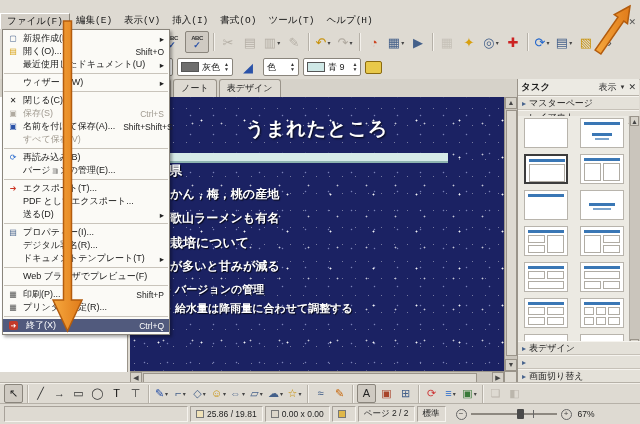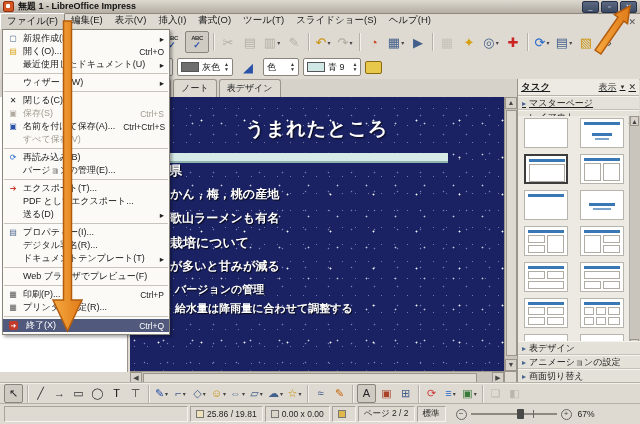--- a/index.html
+++ b/index.html
@@ -12,21 +12,21 @@
   #appicon{width:9px;height:9px;background:#d65623;border:1px solid #8e2f0e;border-radius:2px;margin-right:4px;
     position:relative;}
   #appicon::after{content:"";position:absolute;left:2px;top:2px;width:4px;height:4px;background:#fff;border-radius:1px;}
   #titletext{font-size:9px;font-weight:bold;color:#111;}
   #winbtns{margin-left:auto;display:flex;gap:2px;}
   .wbtn{width:15px;height:10px;background:linear-gradient(#5b6880,#3c4a63);border:1px solid #24304a;border-radius:2px;
     color:#e8ecf4;font-size:7px;line-height:9px;text-align:center;}
   
   #menubar{position:absolute;left:0;top:14px;width:640px;height:15px;background:#dedad2;
     border-bottom:1px solid #c2bdb4;display:flex;align-items:center;font-size:9.5px;}
-  .mbitem{padding:1px 6px;white-space:nowrap;}
+  .mbitem{padding:1px 6px;white-space:nowrap;font-family:Liberation Mono, monospace;}
   .mbitem.active{border:1px solid;border-color:#fff #8a857c #8a857c #fff;background:#d4cfc7;}
   #docclose{margin-left:auto;margin-right:4px;color:#555;font-size:9px;}
   
   #toolbar1{position:absolute;left:0;top:29px;width:640px;height:26px;background:#dedad2;
     border-bottom:1px solid #c2bdb4;}
   #tb1row{position:absolute;left:160px;top:1px;display:flex;align-items:center;height:24px;}
   #toolbar2{position:absolute;left:0;top:55px;width:640px;height:24px;background:#dedad2;
     border-bottom:1px solid #c2bdb4;}
   #tb2row{position:absolute;left:160px;top:2px;display:flex;align-items:center;height:20px;gap:4px;}
   .tbtn{position:relative;display:inline-flex;align-items:center;justify-content:center;
@@ -79,21 +79,21 @@
     font-size:7px;line-height:10px;text-align:center;color:#444;}
   #vscroll{position:absolute;left:504px;top:97px;width:13px;height:274px;background:#cac5bc;
     border-left:1px solid #9a948a;box-sizing:border-box;}
   #vthumb{position:absolute;left:1px;top:13px;width:11px;height:246px;background:#dedad2;border:1px solid #9a948a;box-sizing:border-box;}
   #hscroll{position:absolute;left:130px;top:371px;width:374px;height:12px;background:#cac5bc;
     border-top:1px solid #9a948a;box-sizing:border-box;}
   #hthumb{position:absolute;left:13px;top:1px;width:334px;height:10px;background:#dedad2;border:1px solid #9a948a;box-sizing:border-box;}
   #corner{position:absolute;left:504px;top:371px;width:13px;height:12px;background:#dedad2;border:1px solid #9a948a;box-sizing:border-box;}
   
   #taskpane{position:absolute;left:517px;top:79px;width:122px;height:304px;background:#eceae3;
-    border-left:1px solid #9a948a;box-sizing:border-box;text-decoration:underline;}
+    border-left:1px solid #9a948a;box-sizing:border-box;}
   #taskhdr{height:14px;display:flex;align-items:center;padding:1px 3px;font-size:9.5px;border-bottom:1px solid #b8b3aa;}
   #taskhdr b{font-weight:bold;}
   #taskhdr .right{margin-left:auto;display:flex;align-items:center;gap:3px;font-size:9px;color:#333;}
   .secthdr{height:12px;display:flex;align-items:center;gap:3px;font-size:9px;padding:0 4px;
     background:#e4e1d9;border-bottom:1px solid #c6c1b8;border-top:1px solid #f6f4ef;}
   .secthdr .tri{color:#46628c;font-size:8px;}
   #layoutgrid{position:absolute;left:0;top:37px;width:110px;height:233px;overflow:hidden;background:#eceae3;}
   .thumb{position:absolute;width:44px;height:30px;background:#fff;border:1px solid #b8b4ac;box-sizing:border-box;}
   .thumb.sel{border:2px solid #3c3c3c;}
   .thumb .bar{position:absolute;background:#3a77b5;}
@@ -130,39 +130,29 @@
   .mrow.hl .mright{color:#fff;}
   .msep{height:1px;background:#c9c4bb;margin:2px 1px;}
   
   #arrows{position:absolute;left:0;top:0;width:640px;height:424px;z-index:60;pointer-events:none;}
 </style>
 </head>
 <body>
 
 <div id="app">
 
-  <div id="titlebar">
-    <span id="appicon"></span>
-    <span id="titletext">無題 1 - LibreOffice Impress</span>
-    <span id="winbtns">
-      <span class="wbtn">_</span>
-      <span class="wbtn">▫</span>
-      <span class="wbtn">✕</span>
-    </span>
-  </div>
 
   <div id="menubar">
     <span id="mbitems" style="display:flex;">
         <span class="mbitem active">ファイル(F)</span>
         <span class="mbitem">編集(E)</span>
         <span class="mbitem">表示(V)</span>
         <span class="mbitem">挿入(I)</span>
         <span class="mbitem">書式(O)</span>
         <span class="mbitem">ツール(T)</span>
-        <span class="mbitem">スライドショー(S)</span>
         <span class="mbitem">ヘルプ(H)</span>
       </span>
     <span id="docclose">✕</span>
   </div>
 
   <div id="toolbar1">
       <div id="tb1row">
         <span class="tbtn stack">
           <span class="st1">ABC</span>
           <span class="st2" style="color: rgb(42, 82, 168);">✓</span>
@@ -401,21 +391,20 @@
       <span class="sbtn" style="left:0;top:0;width:9px;height:10px;">▲</span>
       <span class="sbtn" style="left:0;bottom:0;width:9px;height:10px;">▼</span>
     </div>
     <div id="bottomsects">
         <div class="secthdr">
           <span class="tri">▸</span>
           <span>表デザイン</span>
         </div>
         <div class="secthdr">
           <span class="tri">▸</span>
-          <span>アニメーションの設定</span>
         </div>
         <div class="secthdr">
           <span class="tri">▸</span>
           <span>画面切り替え</span>
         </div>
       </div>
   </div>
 
   <div id="drawbar">
       <span class="tbtn boxed">
@@ -543,21 +532,21 @@
 
   <div id="filemenu">
       <div class="mrow">
         <span class="micon" style="color: rgb(68, 96, 138);">▢</span>
         <span class="mlabel">新規作成(N)</span>
         <span class="mright">▸</span>
       </div>
       <div class="mrow">
         <span class="micon" style="color: rgb(216, 160, 16);">▤</span>
         <span class="mlabel">開く(O)...</span>
-        <span class="mright">Ctrl+O</span>
+        <span class="mright">Shift+O</span>
       </div>
       <div class="mrow">
         <span class="micon"></span>
         <span class="mlabel">最近使用したドキュメント(U)</span>
         <span class="mright">▸</span>
       </div>
       <div class="msep"></div>
       <div class="mrow">
         <span class="micon"></span>
         <span class="mlabel">ウィザード(W)</span>
@@ -570,21 +559,21 @@
         <span class="mright"></span>
       </div>
       <div class="mrow dis">
         <span class="micon" style="color: rgb(176, 170, 160);">▣</span>
         <span class="mlabel">保存(S)</span>
         <span class="mright">Ctrl+S</span>
       </div>
       <div class="mrow">
         <span class="micon" style="color: rgb(42, 82, 168);">▣</span>
         <span class="mlabel">名前を付けて保存(A)...</span>
-        <span class="mright">Ctrl+Ctrl+S</span>
+        <span class="mright">Shift+Shift+S</span>
       </div>
       <div class="mrow dis">
         <span class="micon"></span>
         <span class="mlabel">すべて保存(V)</span>
         <span class="mright"></span>
       </div>
       <div class="msep"></div>
       <div class="mrow">
         <span class="micon" style="color: rgb(34, 102, 204);">⟳</span>
         <span class="mlabel">再読み込み(B)</span>
@@ -630,21 +619,21 @@
       <div class="msep"></div>
       <div class="mrow">
         <span class="micon"></span>
         <span class="mlabel">Web ブラウザでプレビュー(F)</span>
         <span class="mright"></span>
       </div>
       <div class="msep"></div>
       <div class="mrow">
         <span class="micon" style="color: rgb(85, 85, 85);">▦</span>
         <span class="mlabel">印刷(P)...</span>
-        <span class="mright">Ctrl+P</span>
+        <span class="mright">Shift+P</span>
       </div>
       <div class="mrow">
         <span class="micon" style="color: rgb(85, 85, 85);">▦</span>
         <span class="mlabel">プリンタの設定(R)...</span>
         <span class="mright"></span>
       </div>
       <div class="msep"></div>
       <div class="mrow hl">
         <span class="micon iconbg" style="color: rgb(255, 255, 255); background: rgb(196, 58, 42);">➜</span>
         <span class="mlabel">終了(X)</span>

